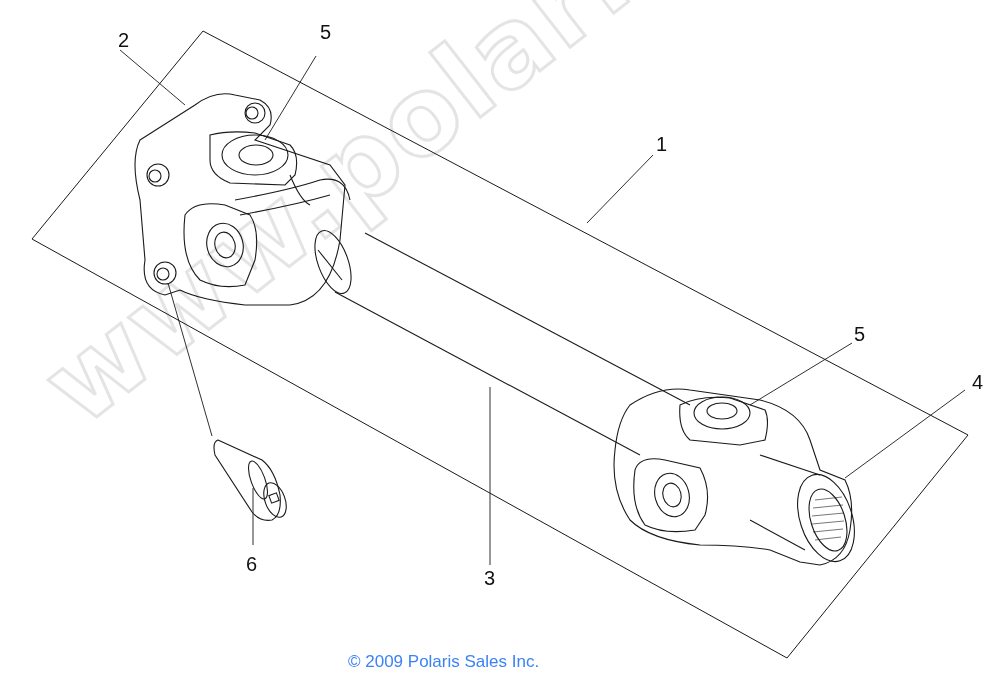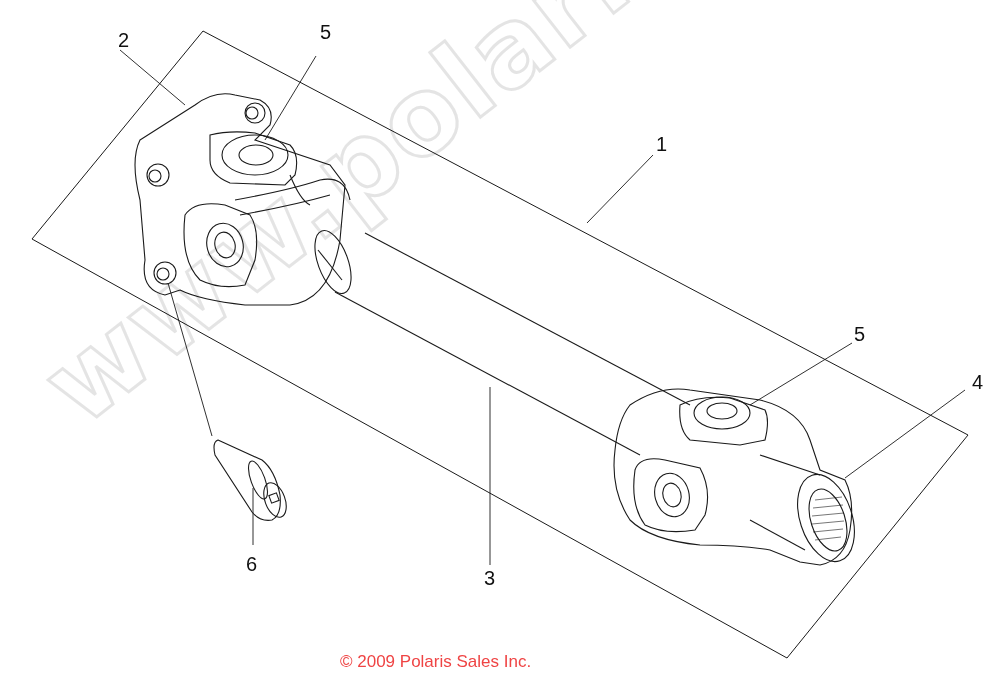--- a/index.html
+++ b/index.html
@@ -1,20 +1,20 @@
 <!DOCTYPE html>
 <html><head>
 <meta charset="utf-8">
 <style>
   html, body { margin: 0; padding: 0; background: #ffffff; }
   .canvas { position: relative; width: 998px; height: 694px; background: #ffffff; overflow: hidden; font-family: "Liberation Sans", sans-serif; }
   svg { position: absolute; left: 0; top: 0; }
   .watermark { position: absolute; left: 20px; top: 350px; width: 1200px; transform-origin: 0 0; transform: rotate(-38deg); font-family: "DejaVu Sans", sans-serif; font-weight: bold; font-size: 108px; color: #ffffff; -webkit-text-stroke: 3px #e2e2e2; letter-spacing: 2px; white-space: nowrap; opacity: 0.9; }
   .callout { position: absolute; font-size: 20px; color: #111; line-height: 1; }
-  .copyright { position: absolute; left: 340px; top: 652px; font-size: 17px; color: #ef4444; white-space: nowrap; }
+  .copyright { position: absolute; left: 348px; top: 652px; font-size: 17px; color: #3b82f6; white-space: nowrap; }
 </style>
 </head>
 <body>
 
 <div class="canvas">
 
   <div class="watermark">www.polarisersatzteile.de</div>
 
   <svg width="998" height="694" viewBox="0 0 998 694" fill="none" stroke="#1a1a1a" stroke-width="1.1">
 

